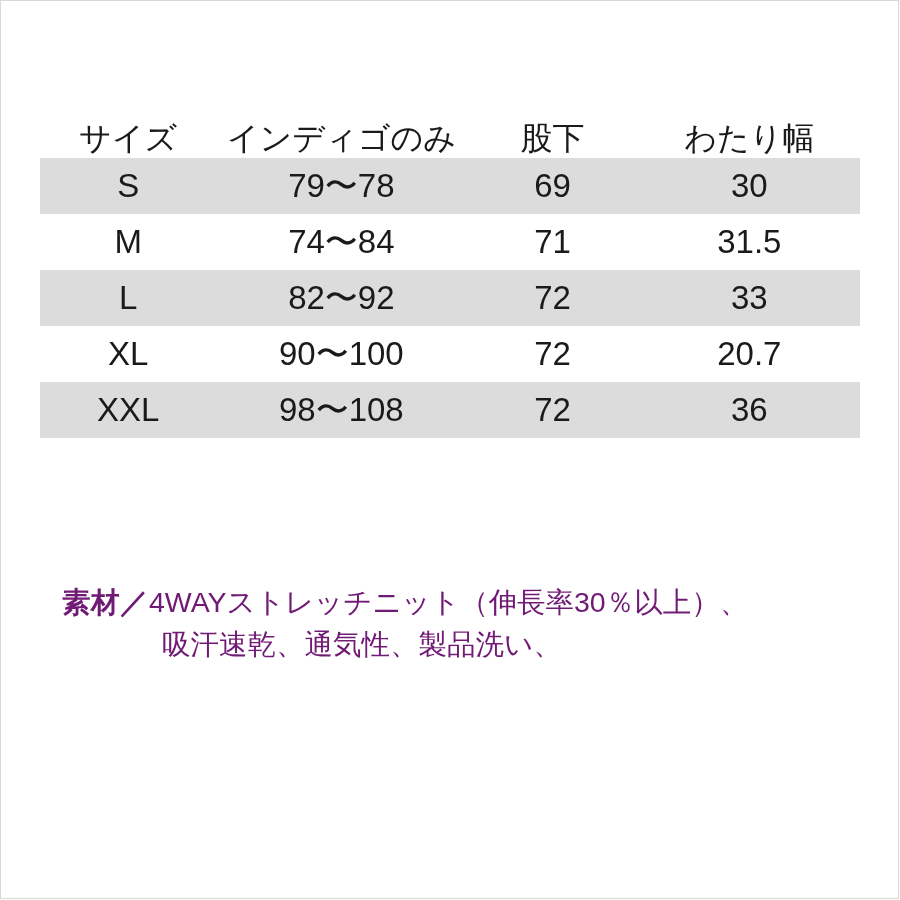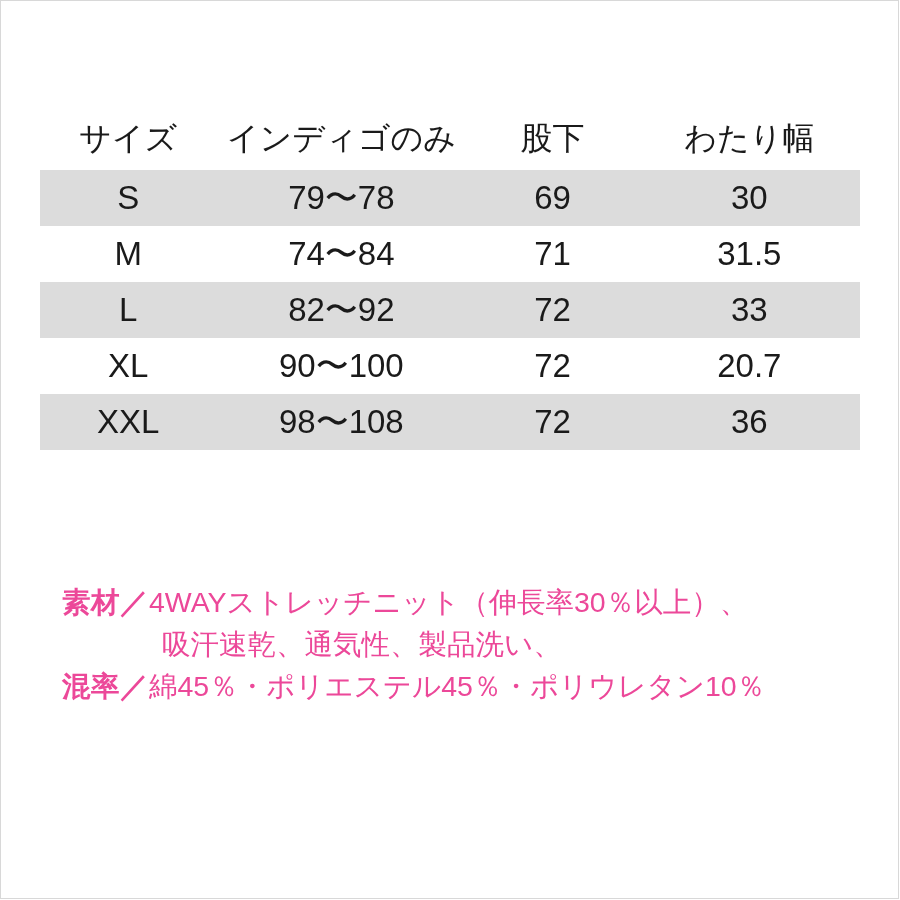--- a/index.html
+++ b/index.html
@@ -43,21 +43,21 @@
     text-align: center;
     font-weight: normal;
     font-size: 33px;
     line-height: 1.0;
     padding: 11px 0 12px 0;
     color: #1a1a1a;
     letter-spacing: 0px;
   }
   table.size-table thead th {
     font-size: 32px;
-    padding-bottom: 16px;
+    padding-bottom: 4px;
     padding-top: 4px;
   }
   table.size-table tbody tr.shaded td {
     background: #dcdcdc;
   }
   table.size-table tbody tr.plain td {
     background: #ffffff;
   }
   col.c-size  { width: 21.5%; }
   col.c-waist { width: 30.5%; }
@@ -65,21 +65,21 @@
   col.c-thigh { width: 27.0%; }
 
   
   .spec {
     position: absolute;
     left: 62px;
     top: 582px;
     width: 800px;
     font-size: 28.5px;
     line-height: 1.47;
-    color: #ec4899;
+    color: #701a75;
   }
   .spec-row {
     display: block;
     white-space: nowrap;
   }
   .spec-label {
     font-weight: bold;
     letter-spacing: 0.5px;
   }
   .spec-indent {
@@ -143,16 +143,13 @@
   </table>
 </div>
 
 <div class="spec">
   <div class="spec-row">
     <span class="spec-label">素材／</span><span>4WAYストレッチニット（伸長率30％以上）、</span>
   </div>
   <div class="spec-row">
     <span class="spec-indent"></span><span>吸汗速乾、通気性、製品洗い、</span>
   </div>
-  <div class="spec-row">
-    <span class="spec-label">混率／</span><span>綿45％・ポリエステル45％・ポリウレタン10％</span>
-  </div>
 </div>
 
 </body></html>

